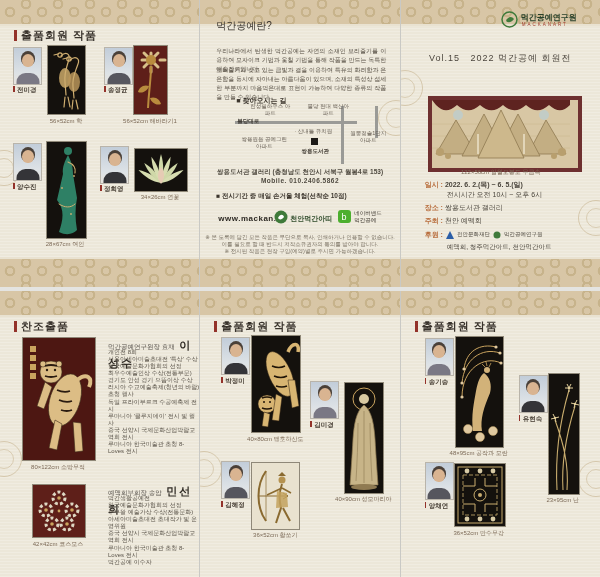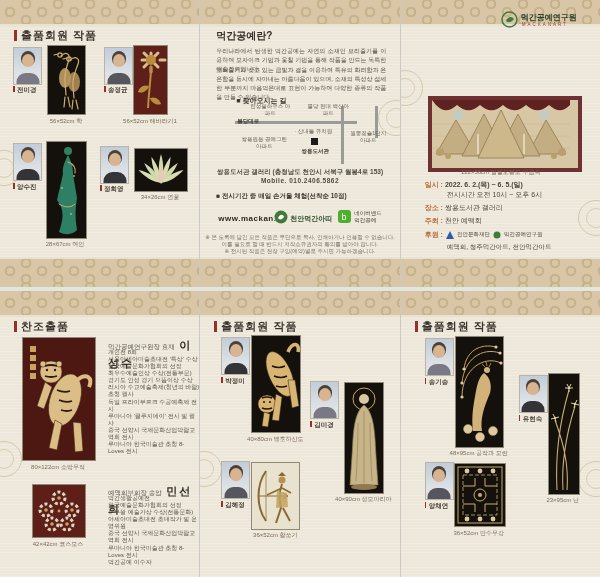--- a/index.html
+++ b/index.html
@@ -135,21 +135,21 @@
           </g>
         </svg>
       </div>
       <div class="cap" style="left:160px;top:193px;">34×26cm 연꽃</div>
     </div>
 
     <div class="panel">
       <div class="band top"></div>
       <div class="band bot"></div>
       <div class="motif" style="right:-14px;top:100px;"></div>
-      <div class="abs" style="left:16px;top:29px;font-size:10px;font-weight:bold;color:#332e28;">먹간공예란?</div>
+      <div class="abs" style="left:16px;top:19px;font-size:10px;font-weight:normal;color:#332e28;">먹간공예란?</div>
       <div class="para" style="left:16px;top:47px;width:170px;">우리나라에서 탄생한 먹간공예는 자연의 소재인 보리줄기를 이용하여 모자이크 기법과 옻칠 기법을 통해 작품을 만드는 독특한 예술장르입니다.</div>
       <div class="para" style="left:16px;top:66px;width:170px;">보리줄기가 갖고 있는 금빛과 결을 이용하여 특유의 화려함과 은은함을 동시에 자아내는 아름다움이 있으며, 소재의 특성상 섬세한 부분까지 마음먹은대로 표현이 가능하여 다양한 종류의 작품을 만들 수 있습니다.</div>
       <div class="abs" style="left:36px;top:96px;font-size:7px;font-weight:bold;color:#3c362e;">■ 찾아오시는 길</div>
 
       <div class="abs" style="left:35px;top:106px;width:155px;height:58px;">
         <div class="maproad" style="left:0;top:15px;width:122px;height:3px;"></div>
         <div class="maproad" style="left:106px;top:0;width:3px;height:58px;"></div>
         <div class="maproad" style="left:140px;top:0;width:3px;height:32px;"></div>
         <div class="maplabel" style="left:14px;top:-3px;width:42px;">한성필하우스 아파트</div>
         <div class="maplabel" style="left:72px;top:-3px;width:42px;">불당 현대 백산아파트</div>
@@ -191,20 +191,24 @@
       <div class="motif" style="left:-14px;top:70px;"></div>
       <div class="motif" style="right:-14px;top:200px;"></div>
 
       <svg class="abs" style="left:100px;top:11px;" width="17" height="17" viewBox="0 0 17 17">
         <circle cx="8.5" cy="8.5" r="7.5" fill="none" stroke="#3f7a3a" stroke-width="1.5"></circle>
         <path d="M5 10c2-5 6-5 8-2-3 4-6 4-8 2z" fill="#3f7a3a"></path>
       </svg>
       <div class="abs" style="left:120px;top:12px;font-size:8px;font-weight:bold;color:#27402a;">먹간공예연구원</div>
       <div class="abs" style="left:121px;top:22px;font-size:4.5px;color:#a23c2e;letter-spacing:2px;">MACKANART</div>
 
+      <div class="abs" style="left:0;top:52px;width:100%;text-align:center;font-size:9px;color:#4c463e;letter-spacing:1px;">
+        <span>Vol.15</span>&nbsp;&nbsp;
+        <span>2022 먹간공예 회원전</span>
+      </div>
 
       <div class="abs" style="left:27px;top:96px;width:146px;height:68px;border:4px solid #6e3030;background:#d8c7a4;">
         <svg width="138" height="60" viewBox="0 0 138 60" preserveAspectRatio="none">
           <rect width="138" height="60" fill="#d8c7a4"></rect>
           <g stroke="#cbb88f" stroke-width="1" opacity=".6">
               <path d="M0 24h138M0 36h138M0 48h138"></path>
             </g>
           <circle cx="26" cy="15" r="5" fill="#c2ccc6"></circle>
             <circle cx="112" cy="15" r="5" fill="#c2ccc6"></circle>
           <g fill="#c3ae83" stroke="#8f7a52" stroke-width=".8">

